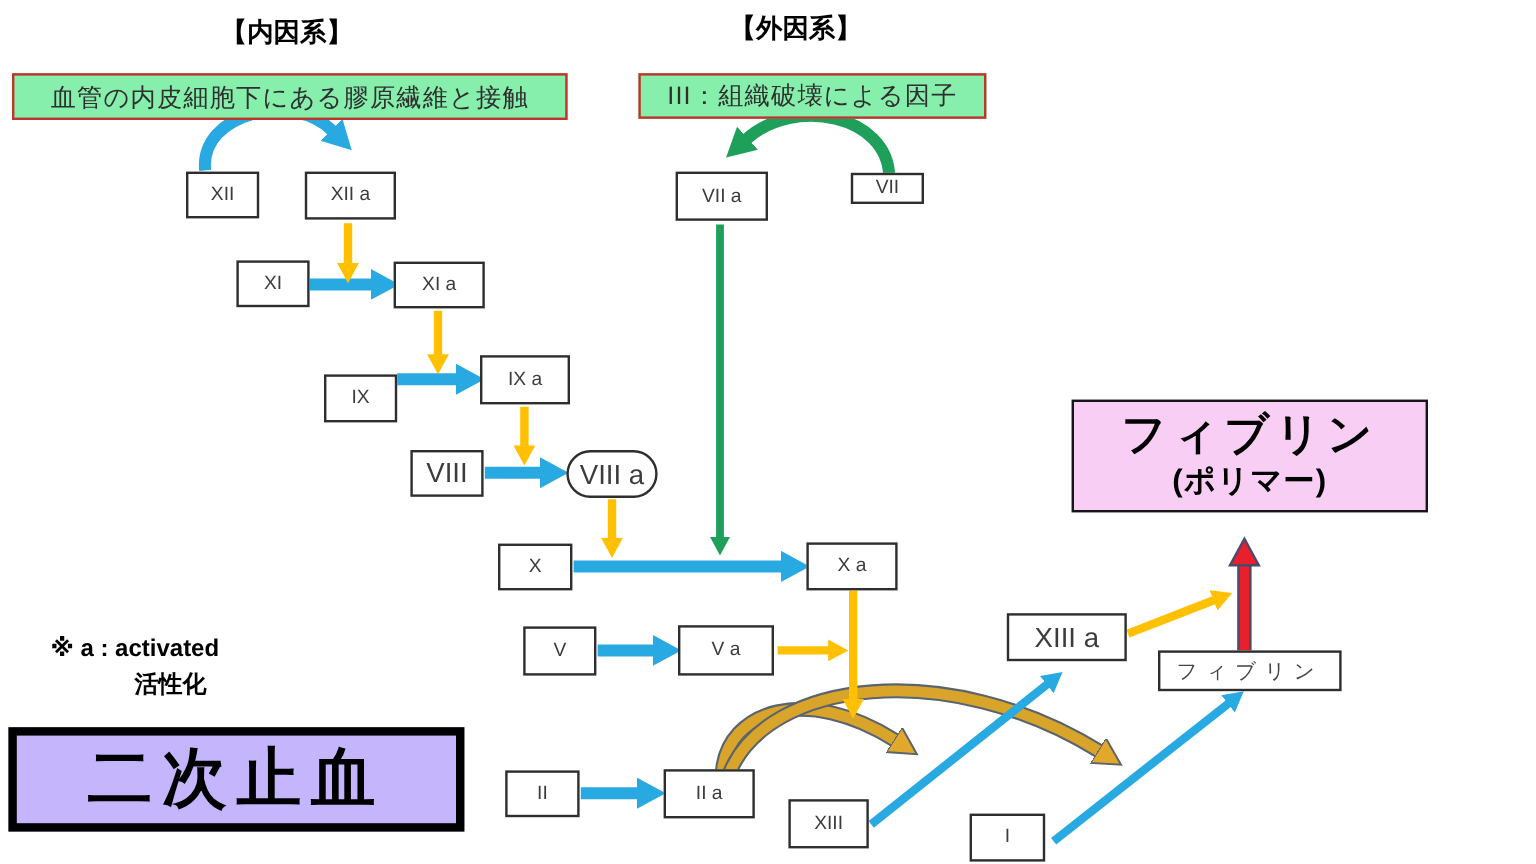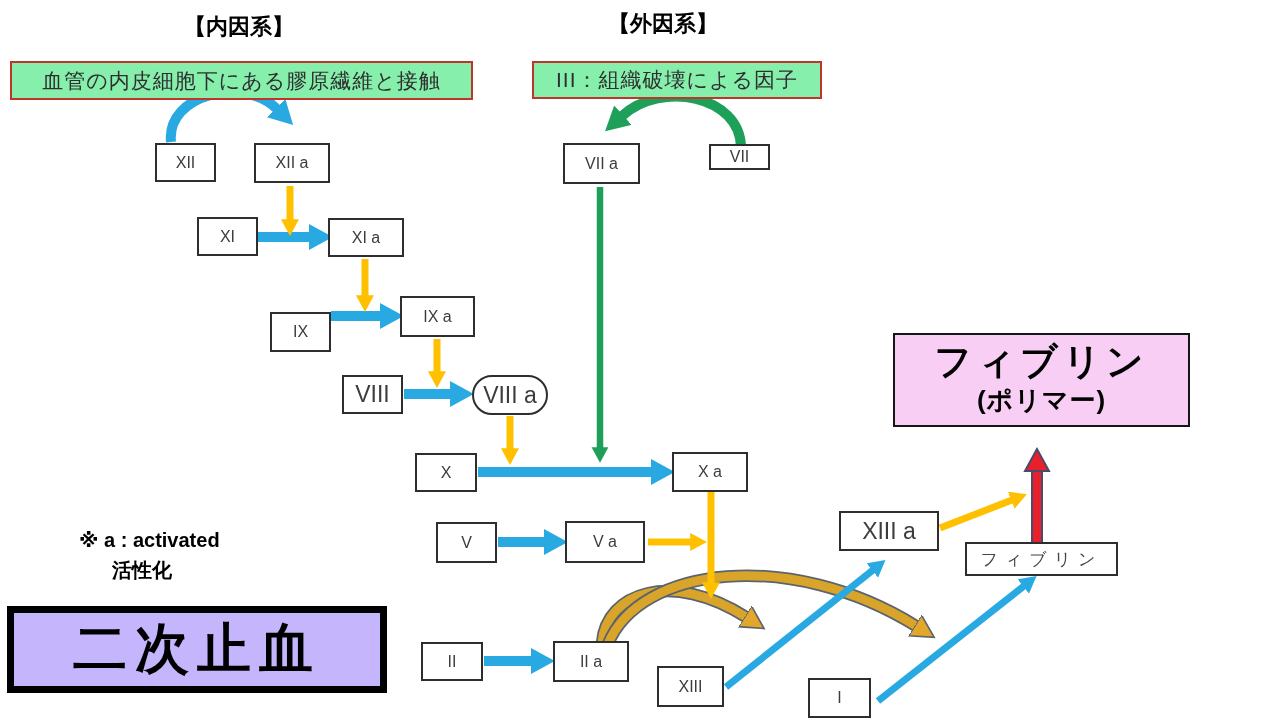--- a/index.html
+++ b/index.html
@@ -159,18 +159,18 @@
   <div class="fbox small-label" style="left:839px;top:511px;width:100px;height:40px;">XIII a</div>
   <div class="fbox" style="left:808px;top:678px;width:63px;height:40px;">I</div>
 
   <div class="fbox fibrin-mini" style="left:965px;top:542px;width:153px;height:34px;">フィブリン</div>
 
   <div class="pinkbox" style="left:893px;top:333px;width:297px;height:94px;">
     <div class="l1">フィブリン</div>
     <div class="l2">(ポリマー)</div>
   </div>
 
-  <div class="note-line" style="left:42px;top:528px;margin-left:37px;">※ a : activated</div>
+  <div class="note-line" style="left:42px;top:528px;">※ a : activated</div>
   <div class="note-line" style="left:112px;top:557px;">活性化</div>
 
   <div class="hemobox" style="left:7px;top:606px;width:380px;height:87px;">二次止血</div>
 
 </div>
 
 </body></html>

